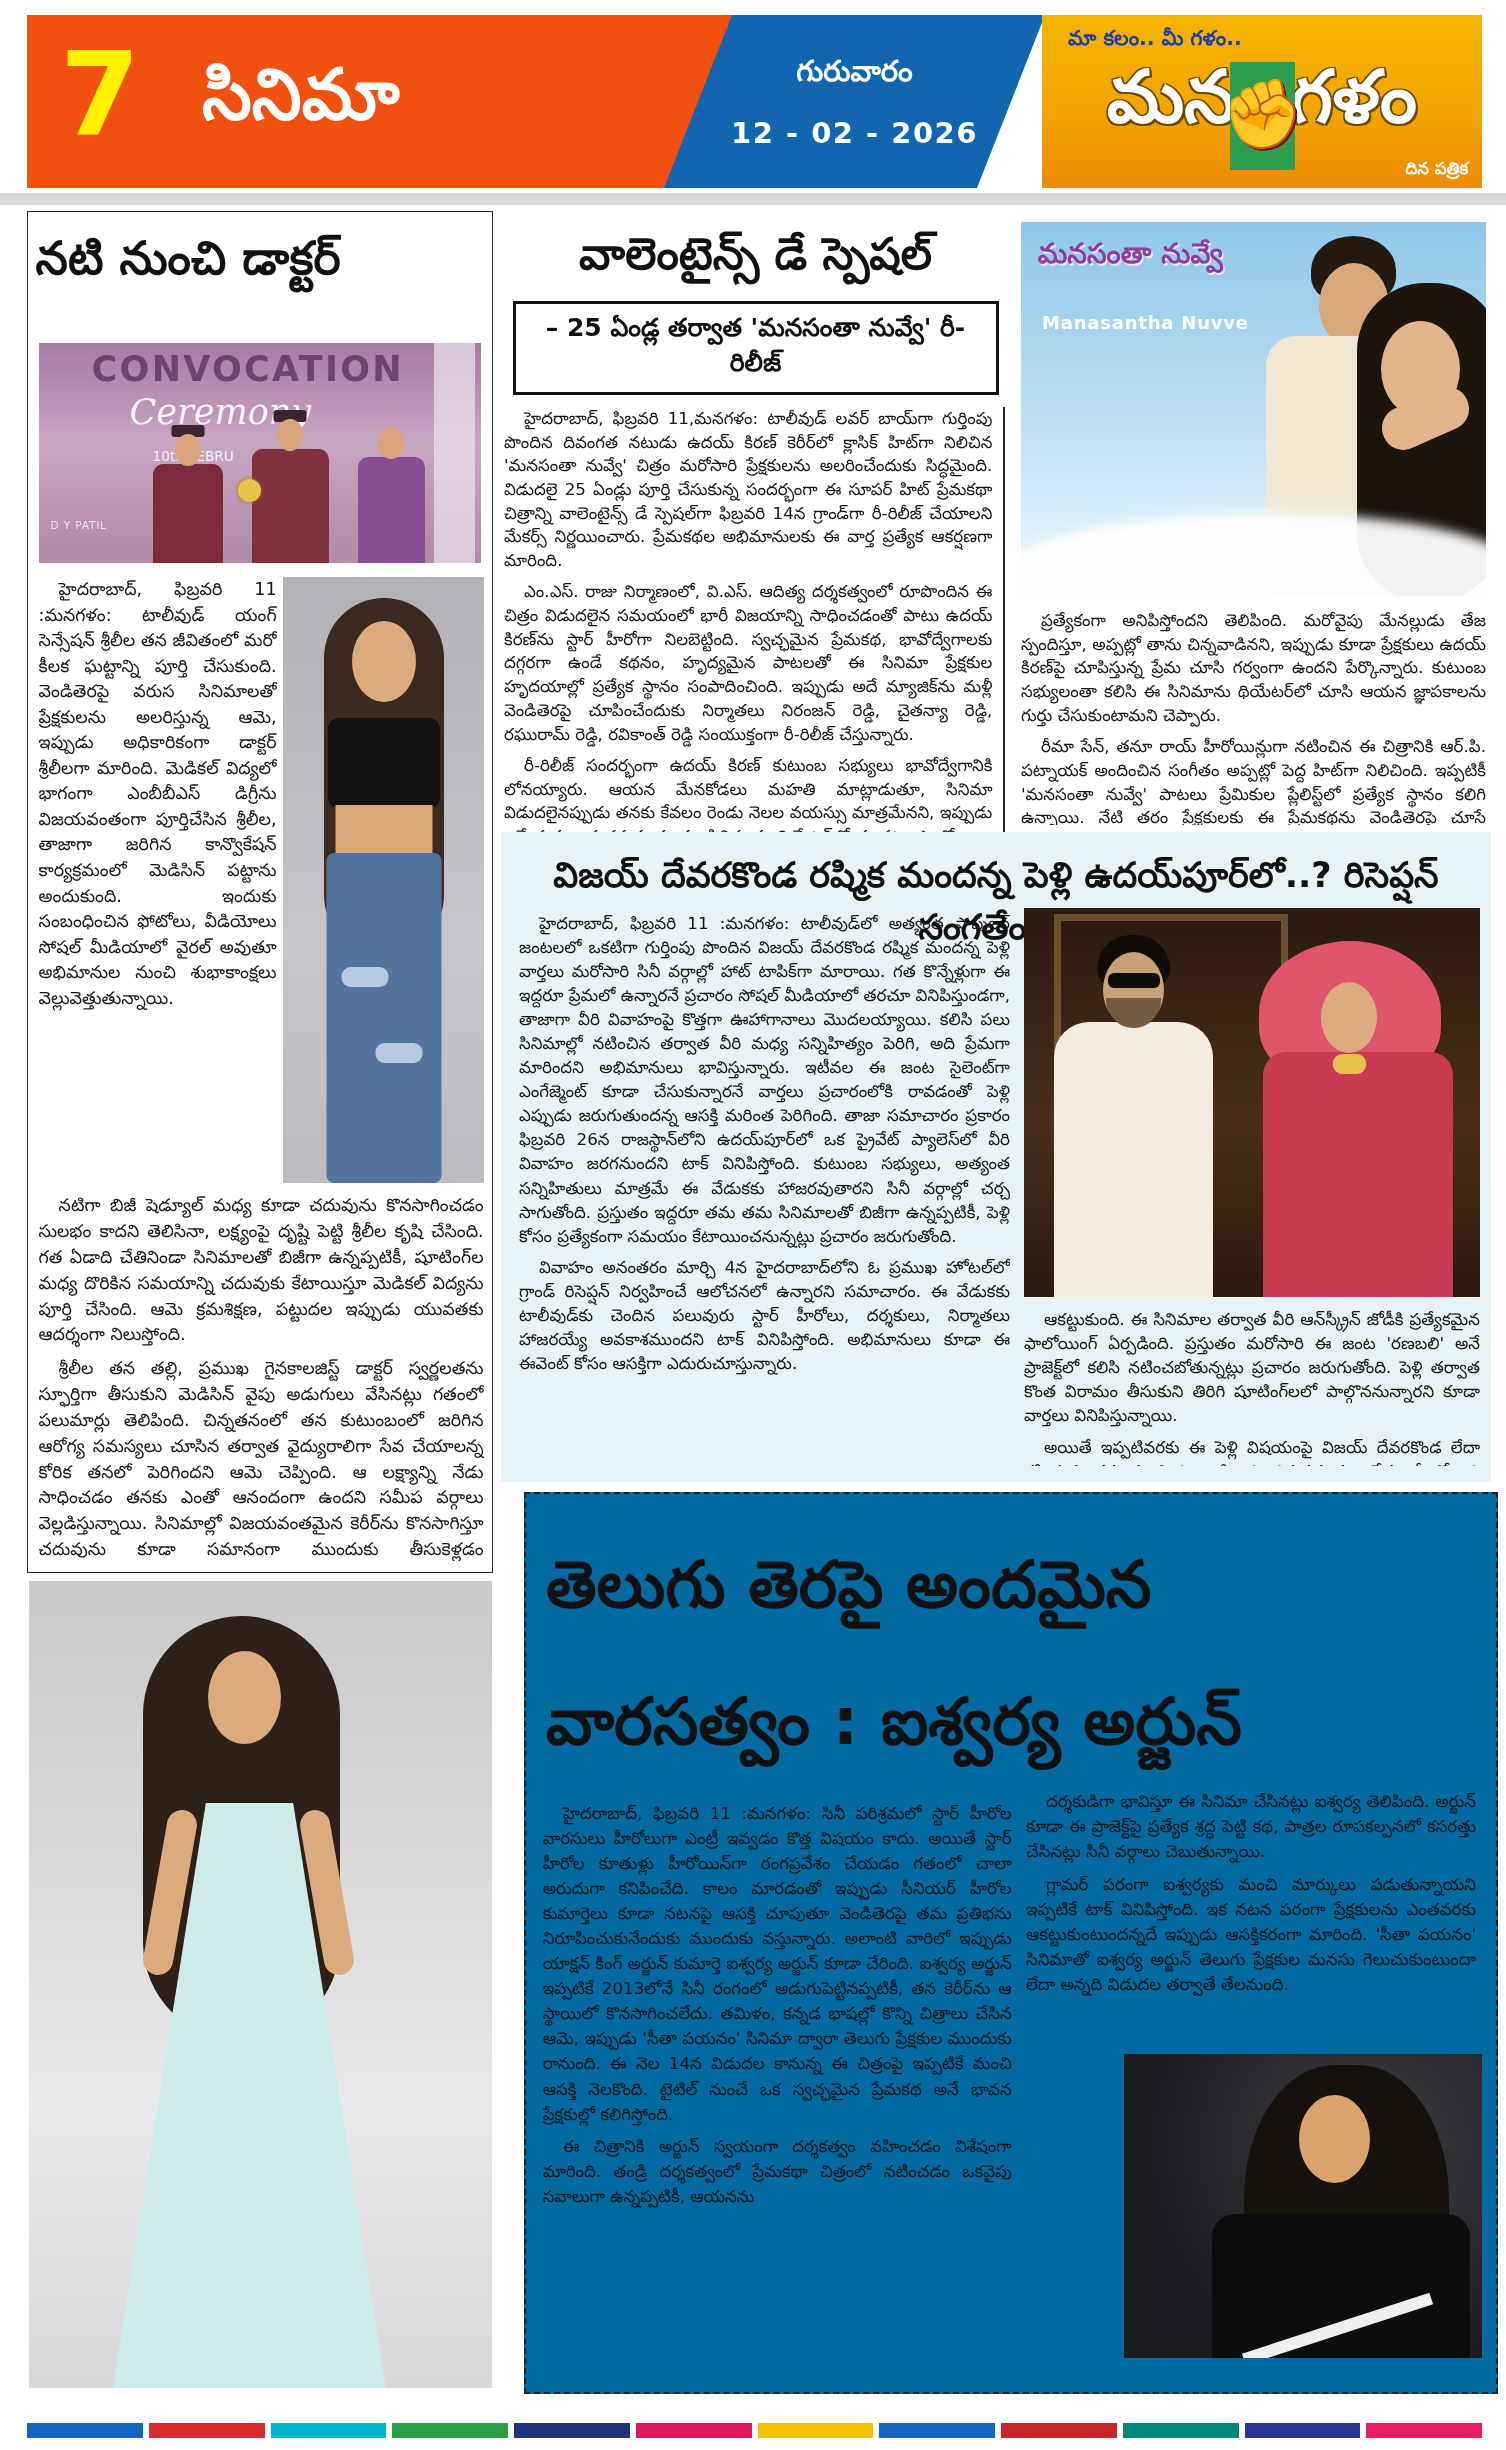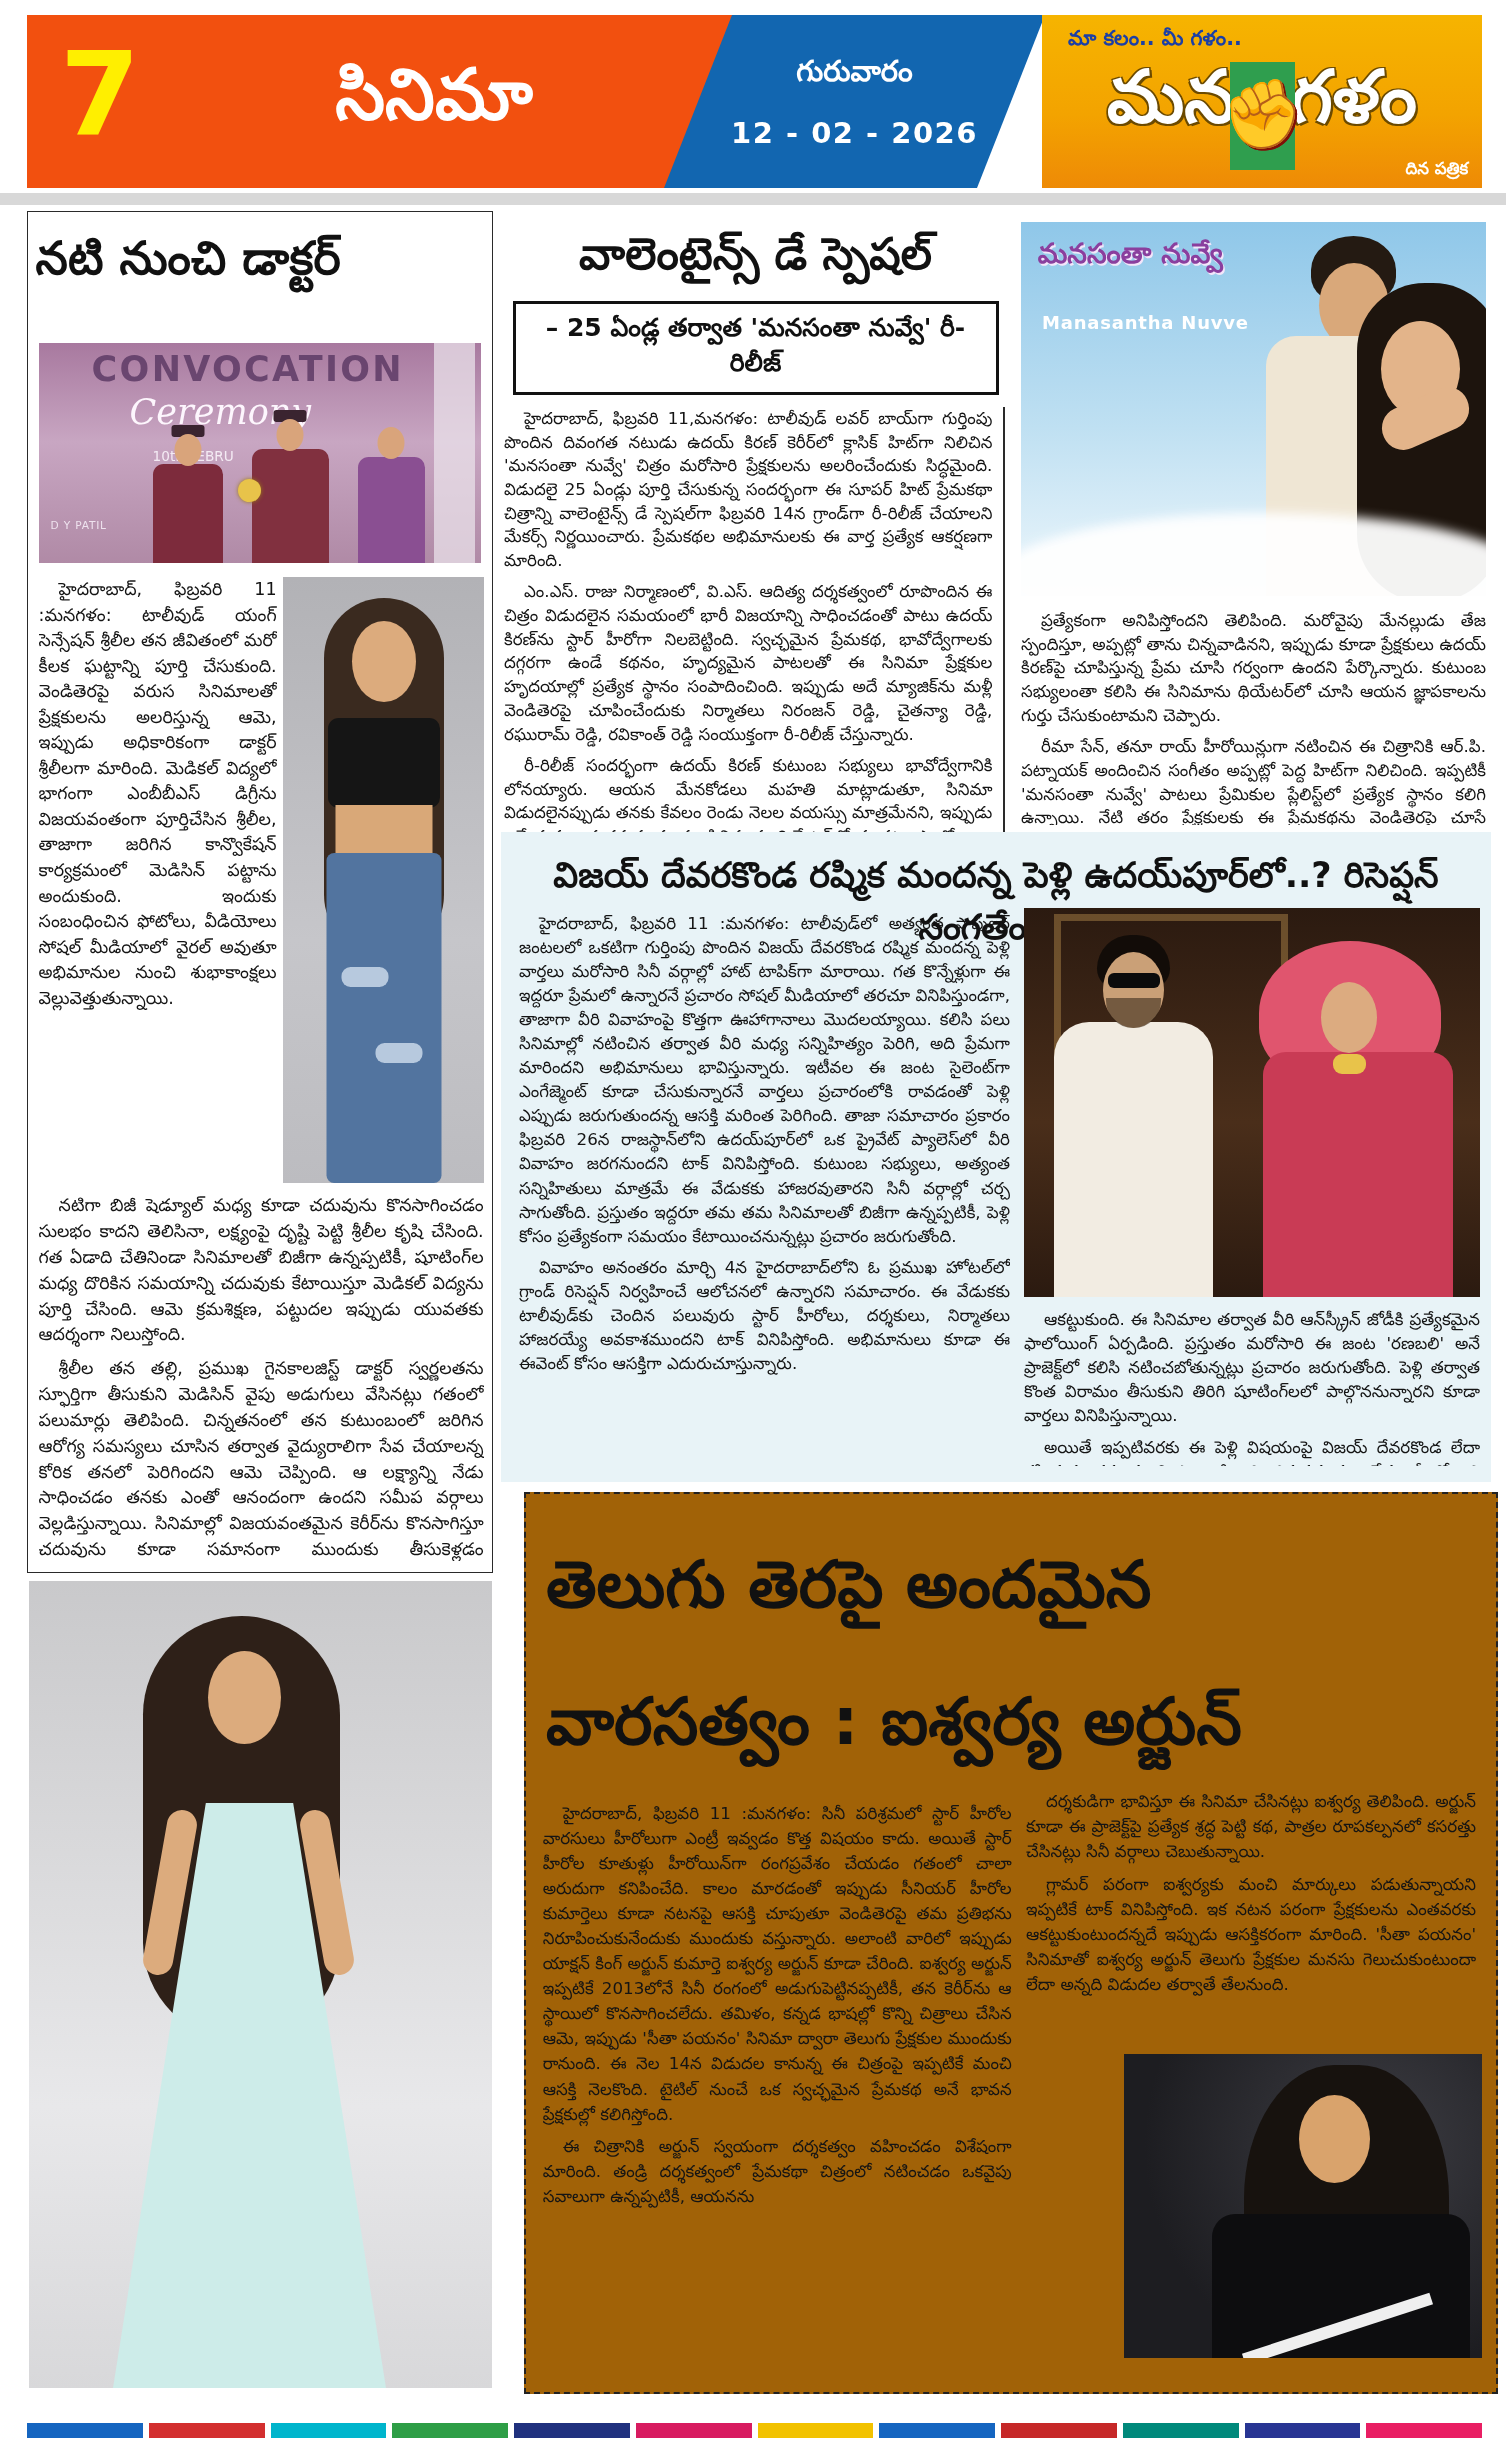--- a/index.html
+++ b/index.html
@@ -4,21 +4,21 @@
 <style>
   html,body{margin:0;padding:0;background:#ffffff;}
   .page{position:relative;width:1507px;height:2450px;background:#fff;overflow:hidden;
         font-family:"DejaVu Sans",sans-serif;color:#111;}
   .abs{position:absolute;}
 
   
   .hdr-orange{left:27px;top:15px;width:706px;height:173px;background:#f2500f;
               clip-path:polygon(0 0,100% 0,calc(100% - 59px) 100%,0 100%);}
   .page-num{position:absolute;left:33px;top:16.7px;font-size:115px;line-height:1.1;font-weight:700;color:#ffef00;}
-  .section-title{position:absolute;left:187px;top:27px;width:440px;text-align:center;
+  .section-title{position:absolute;left:175px;top:27px;width:440px;text-align:left;
                  font-size:71px;font-weight:800;color:#fff;line-height:1.5;}
   .hdr-blue{left:664px;top:15px;width:381px;height:173px;background:#1266b0;
             clip-path:polygon(68px 0,100% 0,calc(100% - 68px) 100%,0 100%);
             display:flex;flex-direction:column;justify-content:center;align-items:center;gap:21px;color:#fff;}
   .hdr-day{font-size:29px;font-weight:600;}
   .hdr-date{font-size:29px;font-weight:700;letter-spacing:1.5px;}
   .hdr-logo{left:1042px;top:15px;width:440px;height:173px;
             background:linear-gradient(180deg,#f6b400 0%,#f3a300 58%,#ee8a06 100%);}
   .logo-tagline{position:absolute;top:10.6px;left:26px;font-size:20.5px;font-weight:700;color:#1b3fa6;}
   .logo-row{position:absolute;top:35px;left:0;width:100%;text-align:center;white-space:nowrap;}
@@ -110,21 +110,21 @@
 
   
   .photo-aishwarya{left:29px;top:1581px;width:463px;height:807px;overflow:hidden;
                    background:linear-gradient(180deg,#c9c9cb 0%,#e8e8ea 65%,#d8d8da 100%);}
   .aish-hair{position:absolute;left:114px;top:35px;width:197px;height:425px;background:#2e2018;border-radius:99px;}
   .aish-face{position:absolute;left:179px;top:70px;width:73px;height:93px;background:#dcab7d;border-radius:50%;}
   .aish-gown{position:absolute;left:84px;top:222px;width:273px;height:585px;background:#cdece9;
              clip-path:polygon(34% 0,66% 0,100% 100%,0 100%);}
   .aish-arm-l{position:absolute;left:126px;top:228px;width:30px;height:167px;background:#dcab7d;border-radius:15px;transform:rotate(10deg);}
   .aish-arm-r{position:absolute;left:283px;top:228px;width:30px;height:167px;background:#dcab7d;border-radius:15px;transform:rotate(-10deg);}
-  .art-legacy{left:524px;top:1492px;width:974px;height:902px;border:2.3px dashed #222;box-sizing:border-box;background:#a16207;}
+  .art-legacy{left:524px;top:1492px;width:974px;height:902px;border:2.3px dashed #222;box-sizing:border-box;background:#0369a1;}
   .al-h1{margin:47px 20px 0;font-size:65px;font-weight:800;line-height:1.35;}
   .al-h2{margin:49px 20px 0;font-size:65px;font-weight:800;line-height:1.35;}
   .al-left{position:absolute;left:16.7px;top:307px;width:469px;height:571px;overflow:hidden;font-size:16.7px;line-height:1.5;}
   .al-right{position:absolute;left:500px;top:295px;width:450px;height:258px;overflow:hidden;font-size:16.7px;line-height:1.5;}
   .al-photo{position:absolute;left:598px;top:560px;width:358px;height:304px;overflow:hidden;
             background:radial-gradient(circle at 70% 30%,#3c3c42 0%,#1d1d21 70%);}
   .act-hair{position:absolute;right:33px;top:10.6px;width:205px;height:304px;background:#17120e;border-radius:44%;}
   .act-face{position:absolute;right:112px;top:41px;width:71px;height:88px;background:#d9a36c;border-radius:50%;}
   .act-body{position:absolute;right:12px;bottom:-7.6px;width:258px;height:152px;background:#0d0d0f;border-radius:23px 23px 0 0;}
   .act-sari{position:absolute;right:46px;bottom:23px;width:197px;height:12px;background:#efefef;transform:rotate(-18deg);}

